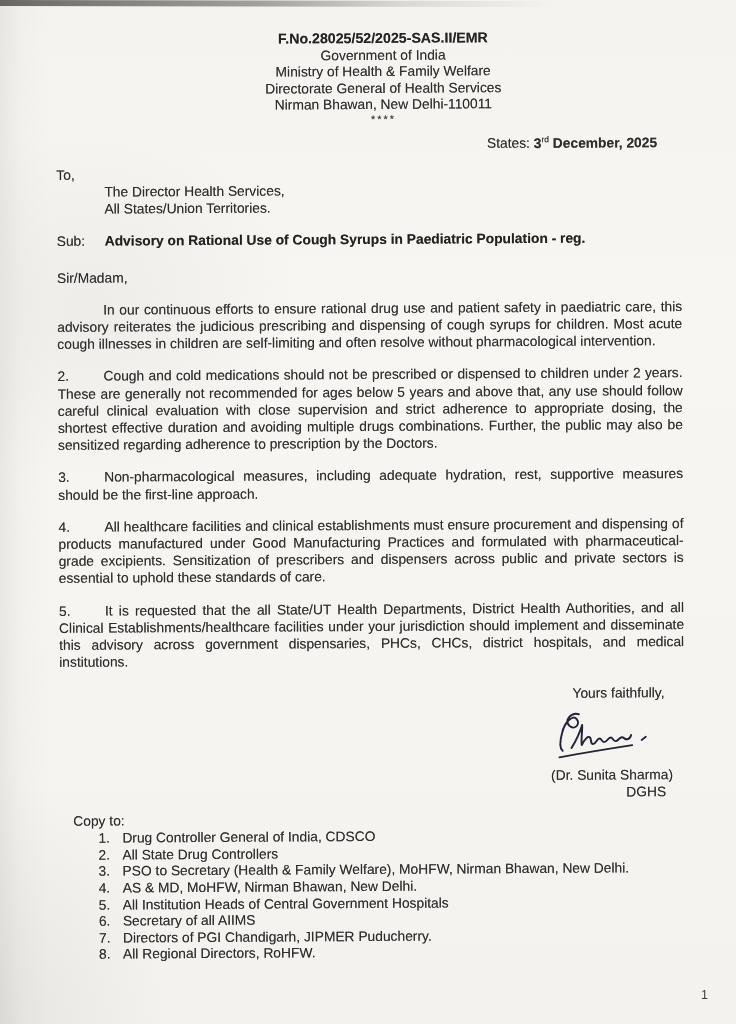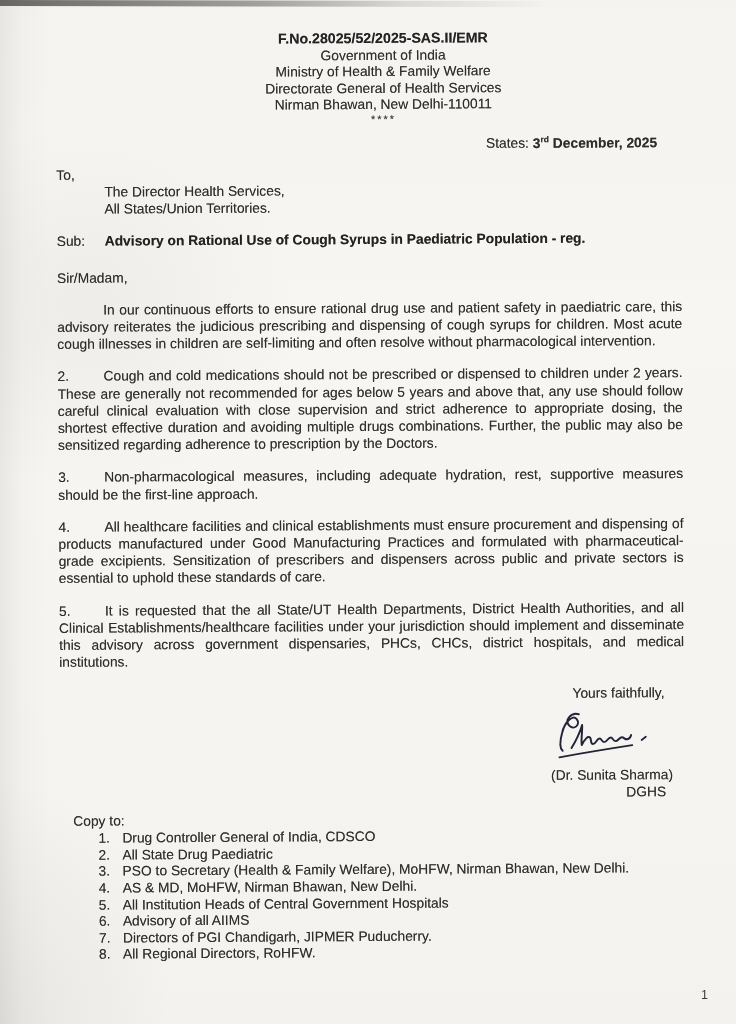--- a/index.html
+++ b/index.html
@@ -39,21 +39,21 @@
     transform: rotate(-0.35deg);
     transform-origin: 50% 30%;
     font-size: 13.8px;
     line-height: 17.2px;
     text-shadow: 0 0 0.5px rgba(45,45,45,0.55);
   }
   .letterhead { text-align: center; padding-left: 30px; line-height: 16.2px; }
   .file-no { font-weight: bold; font-size: 14.2px; color: #232323; margin-bottom: 2px; }
   .stars { font-size: 11px; letter-spacing: 2px; line-height: 12px; color: #3a3a3a; }
   .date-line { text-align: right; margin: 7px 24px 0 0; }
-  .date-line b sup { font-size: 8.5px; font-weight: bold; }
+  .date-line b sup { font-size: 8.5px; font-weight: normal; }
   .to-block { margin-top: 12px; }
   .to-lines { padding-left: 48px; }
   .subject-row { margin-top: 15px; display: flex; }
   .sub-label { flex: 0 0 48px; }
   .sub-text { font-weight: bold; color: #222; }
   .salutation { margin-top: 19px; }
   .para {
     margin-top: 15px;
     text-align: justify;
     color: #2e2e2e;
@@ -141,25 +141,25 @@
       </svg>
     </div>
 
     <div class="signatory-name">(Dr. Sunita Sharma)</div>
     <div class="signatory-desig">DGHS</div>
 
     <div class="copy-block">
       <div>Copy to:</div>
       <ol class="copy-list">
         <li><span class="li-num">1.</span><span>Drug Controller General of India, CDSCO</span></li>
-        <li><span class="li-num">2.</span><span>All State Drug Paediatric</span></li>
+        <li><span class="li-num">2.</span><span>All State Drug Controllers</span></li>
         <li><span class="li-num">3.</span><span>PSO to Secretary (Health &amp; Family Welfare), MoHFW, Nirman Bhawan, New Delhi.</span></li>
         <li><span class="li-num">4.</span><span>AS &amp; MD, MoHFW, Nirman Bhawan, New Delhi.</span></li>
         <li><span class="li-num">5.</span><span>All Institution Heads of Central Government Hospitals</span></li>
-        <li><span class="li-num">6.</span><span>Advisory of all AIIMS</span></li>
+        <li><span class="li-num">6.</span><span>Secretary of all AIIMS</span></li>
         <li><span class="li-num">7.</span><span>Directors of PGI Chandigarh, JIPMER Puducherry.</span></li>
         <li><span class="li-num">8.</span><span>All Regional Directors, RoHFW.</span></li>
       </ol>
     </div>
 
   </div>
 
   <div class="page-number">1</div>
 </div>
 

